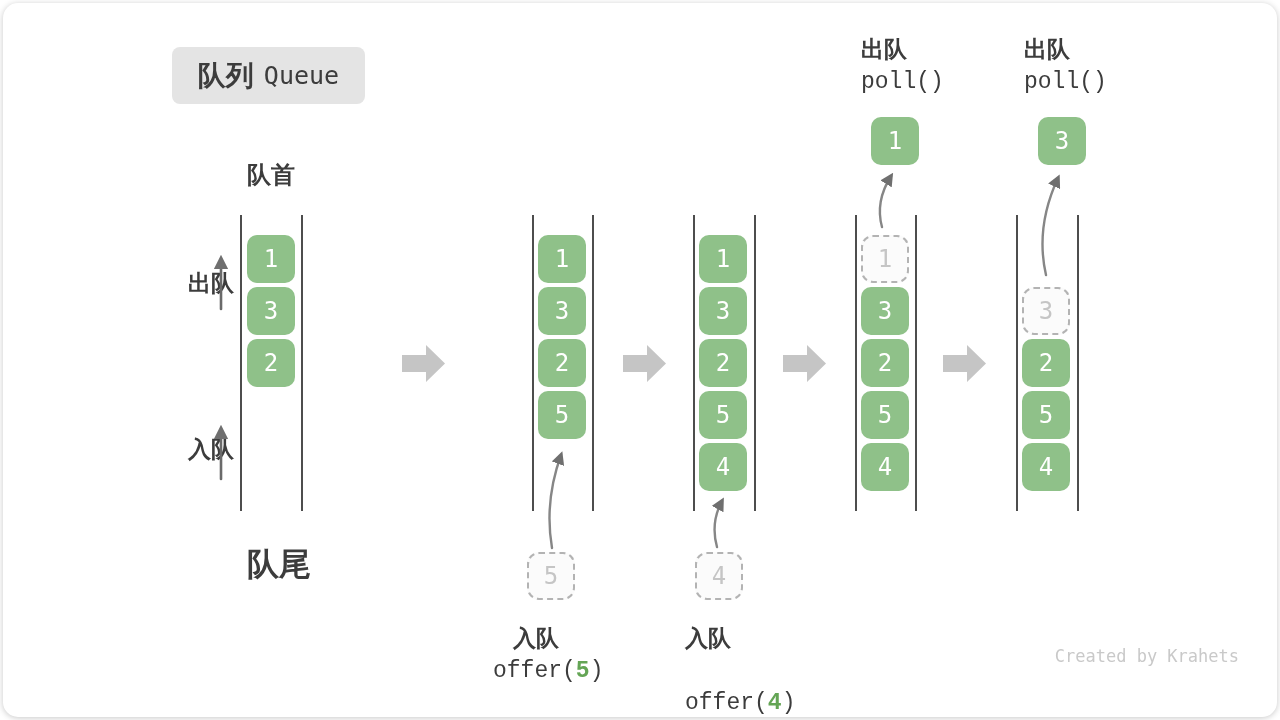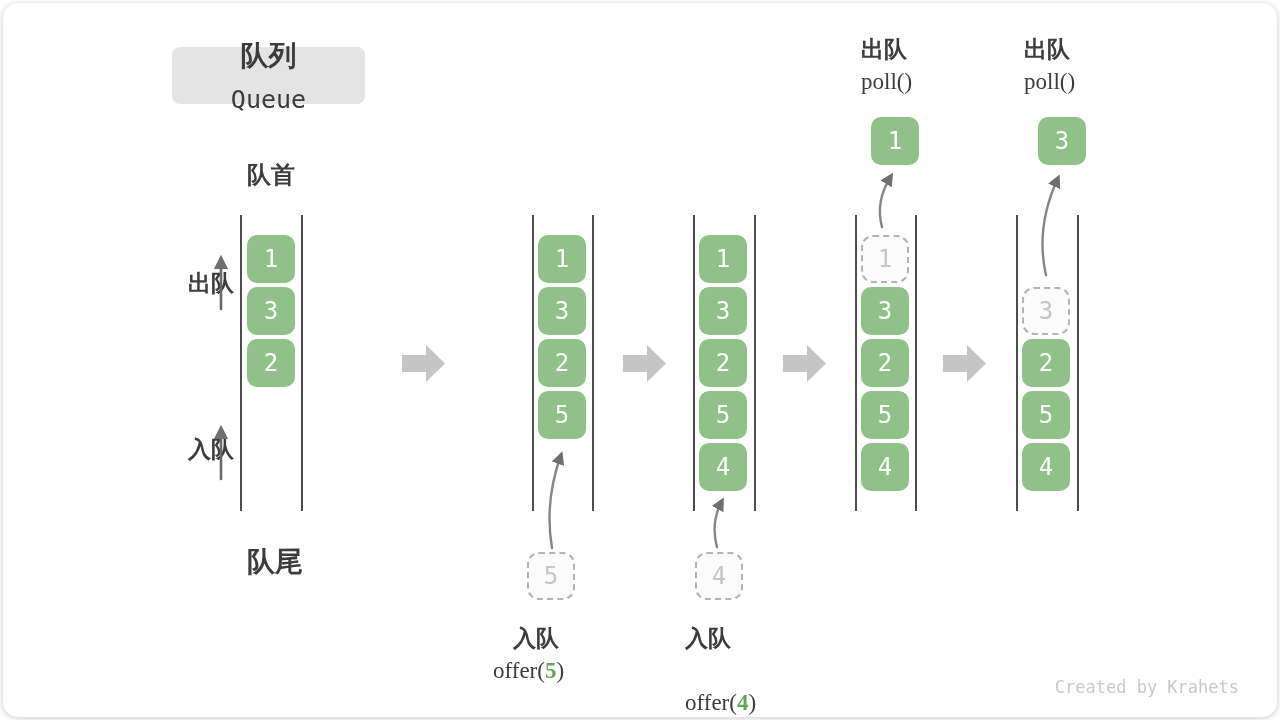--- a/index.html
+++ b/index.html
@@ -9,27 +9,27 @@
   .card {
     position: absolute; left: 3px; top: 3px; width: 1274px; height: 714px;
     background: #ffffff; border-radius: 15px;
     box-shadow: 0 1px 6px rgba(0,0,0,0.22);
     overflow: hidden;
   }
 
   .badge {
     position: absolute; left: 169px; top: 44px; width: 193px; height: 57px;
     background: var(--badge-bg, #e4e4e4); border-radius: 8px;
-    display: flex; align-items: center; justify-content: center; gap: 10px; flex-direction: column;
+    display: flex; align-items: center; justify-content: center; gap: 10px;
   }
   .badge-cn { font-size: 28px; font-weight: bold; color: var(--label-text, #3c3c3c); }
   .badge-en { font-family: "DejaVu Sans Mono", monospace; font-size: 25px; color: var(--label-text, #3c3c3c); }
 
   .cjk { position: absolute; font-weight: bold; color: var(--label-text, #3c3c3c); font-size: 23px; white-space: nowrap; }
-  .mono { position: absolute; font-family: Liberation Serif, serif; font-size: 23px; color: var(--label-text, #3c3c3c); white-space: nowrap; }
+  .mono { position: absolute; font-family: Liberation Mono, monospace; font-size: 23px; color: var(--label-text, #3c3c3c); white-space: nowrap; }
   .mono .arg { color: var(--arg-green, #64a555); font-weight: bold; }
 
   .wall { position: absolute; width: 1.5px; height: 296px; top: 212px; background: var(--wall, #4d4d4d); }
 
   .box {
     position: absolute; width: 48px; height: 48px; border-radius: 10px;
     background: var(--box-green, #8fc189); color: var(--box-text, #ffffff);
     font-family: "DejaVu Sans Mono", monospace; font-size: 24px;
     display: flex; align-items: center; justify-content: center;
   }
@@ -39,37 +39,37 @@
   }
 
   .overlay { position: absolute; left: 0; top: 0; pointer-events: none; }
   .curve { fill: none; stroke: #868686; stroke-width: 2.4; stroke-linecap: round; }
   .uparrow { fill: none; stroke: #6a6a6a; stroke-width: 2.6; stroke-linecap: round; }
 
   .step-arrow { position: absolute; }
   .step-poly { fill: var(--step-arrow, #c5c5c5); }
 
   .credit {
-    position: absolute; right: 38px; top: 674px;
+    position: absolute; right: 38px; top: 643px;
     font-family: "DejaVu Sans Mono", monospace; font-size: 17px;
     color: var(--credit-text, #c9c9c9);
   }
 </style>
 </head>
 <body>
 
 <div class="card">
 
   <div class="badge">
     <span class="badge-cn">队列</span>
     <span class="badge-en">Queue</span>
   </div>
 
   <div class="cjk" style="left:244px; top:156px; font-size:24px;">队首</div>
-  <div class="cjk" style="left:244px; top:540px; font-size:28px;">队尾</div>
+  <div class="cjk" style="left:244px; top:540px; font-size:32px;">队尾</div>
 
   <div class="cjk" style="left:185px; top:265px;">出队</div>
   <div class="cjk" style="left:185px; top:431px;">入队</div>
 
   <div class="wall" style="left:237px"></div>
   <div class="wall" style="left:298px"></div>
   <div class="wall" style="left:529px"></div>
   <div class="wall" style="left:589px"></div>
   <div class="wall" style="left:690px"></div>
   <div class="wall" style="left:751px"></div>

